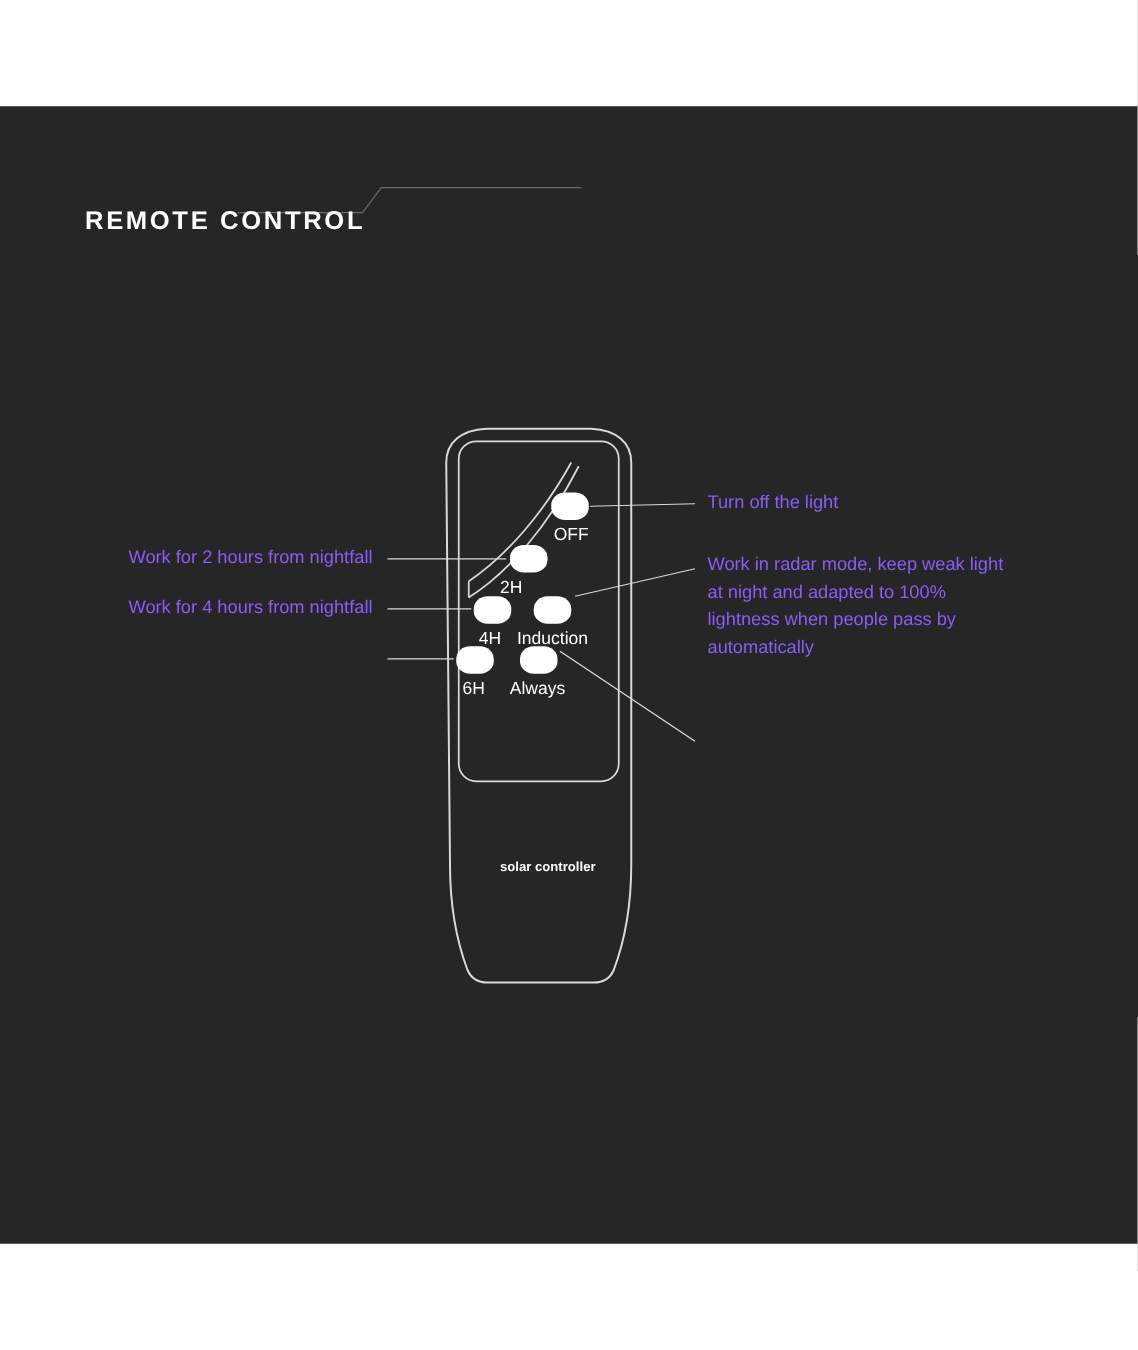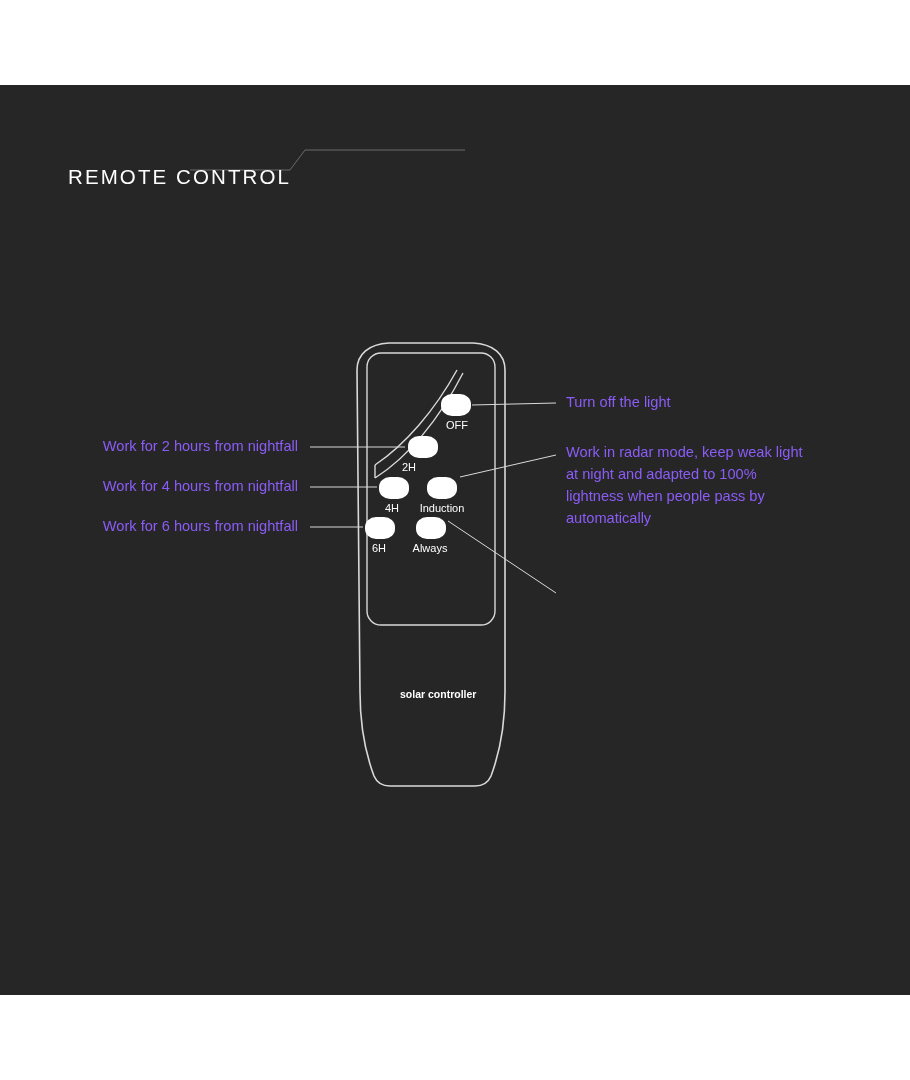--- a/index.html
+++ b/index.html
@@ -29,21 +29,21 @@
     overflow: hidden;
   }
 
   
   #header-title {
     position: absolute;
     left: 68px;
     top: 80px;
     color: #ffffff;
     font-size: 20.5px;
-    font-weight: normal;
+    font-weight: bold;
     letter-spacing: 2.1px;
     white-space: nowrap;
   }
   #header-rule {
     position: absolute;
     left: 190px;
     top: 55px;
     width: 280px;
     height: 40px;
     pointer-events: none;
@@ -62,21 +62,21 @@
   .rc-btn {
     position: absolute;
     width: 30px;
     height: 22px;
     border-radius: 11px / 10px;
     background: #ffffff;
   }
   .rc-btn-label {
     position: absolute;
     color: #ffffff;
-    font-size: 11px;
+    font-size: 14px;
     text-align: center;
     white-space: nowrap;
     transform: translateX(-50%);
   }
   #brand-label {
     position: absolute;
     color: #ffffff;
     font-size: 10.5px;
     font-weight: bold;
     white-space: nowrap;
@@ -170,17 +170,16 @@
 
     <div class="callout right" style="left:566px; top:306px; width:300px;">Turn off the light</div>
 
     <div class="callout right" style="left:566px; top:356px; width:250px;">Work in radar mode, keep weak light at night and adapted to 100% lightness when people pass by automatically</div>
 
 
     <div class="callout left" style="left:40px; top:350px; width:258px;">Work for 2 hours from nightfall</div>
 
     <div class="callout left" style="left:40px; top:390px; width:258px;">Work for 4 hours from nightfall</div>
 
-    <div class="callout left" style="left:10px; top:430px; width:288px;">Work for 6 hours from nightfall</div>
 
 
   </div>
 </div>
 
 </body></html>

